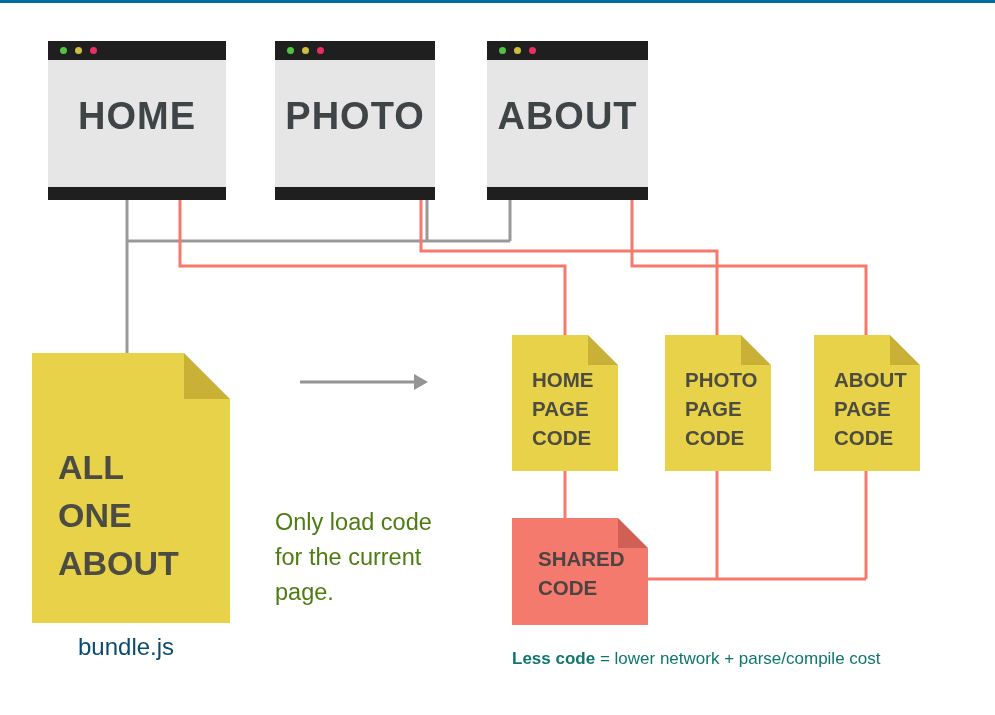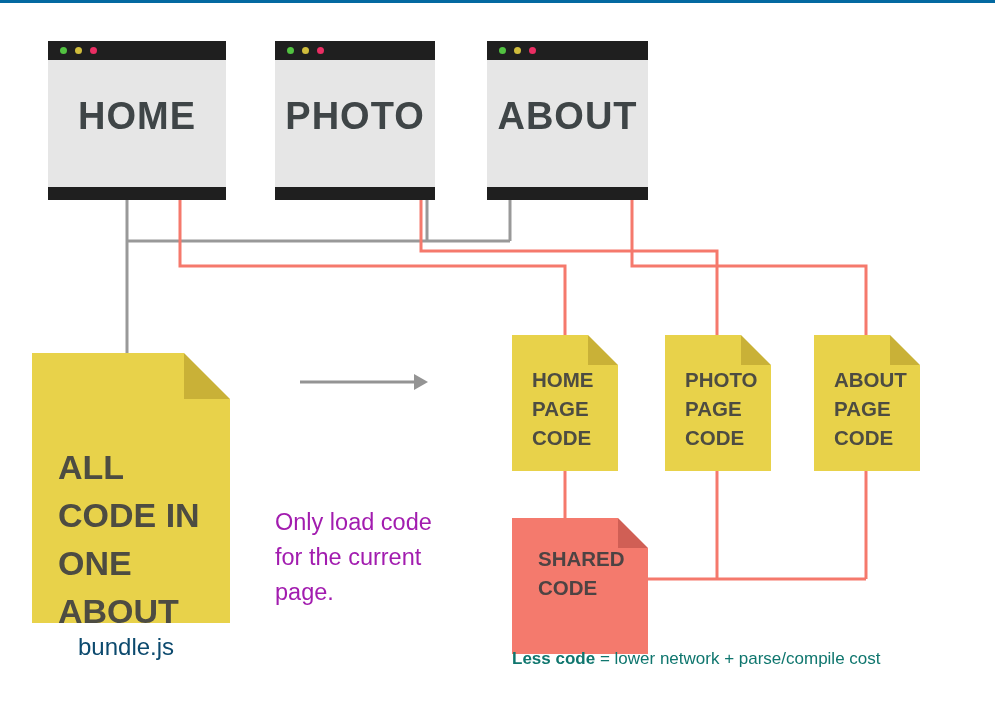--- a/index.html
+++ b/index.html
@@ -33,27 +33,27 @@
   .doc.yellow::after{border-color:#ffffff #ffffff #c9b137 #c9b137;}
   .doc.salmon::after{border-color:#ffffff #ffffff #d05f55 #d05f55;}
   #bundle{left:32px;top:350px;width:198px;height:270px;padding:90px 16px 0 26px;}
   #bundle::after{border-width:0 46px 46px 0;}
   .bundle-line{font-size:34px;font-weight:bold;color:#4d4c42;line-height:48px;}
   .chunk{width:106px;height:136px;padding:30px 0 0 20px;top:332px;}
   #chunk-home{left:512px;}
   #chunk-photo{left:665px;}
   #chunk-about{left:814px;}
   .chunk-line{font-size:20.5px;font-weight:bold;color:#4d4c42;line-height:29px;}
-  #shared{left:512px;top:515px;width:136px;height:136px;padding:26px 0 0 26px;}
+  #shared{left:512px;top:515px;width:136px;height:107px;padding:26px 0 0 26px;}
   .shared-line{font-size:20.5px;font-weight:bold;color:#4d4343;line-height:29px;}
 
   
   .caption{position:absolute;left:78px;top:630px;font-size:24px;color:#0c4a6e;z-index:2;}
   .anno-title{position:absolute;left:275px;top:430px;font-size:24px;font-weight:bold;color:#3a3a3a;z-index:2;}
-  .anno-body{position:absolute;left:275px;top:502px;font-size:23.5px;color:#a21caf;line-height:35px;z-index:2;}
+  .anno-body{position:absolute;left:275px;top:502px;font-size:23.5px;color:#4d7c0f;line-height:35px;z-index:2;}
   .footnote{position:absolute;left:512px;top:646px;font-size:17px;color:#0f766e;z-index:2;}
   .footnote .b{font-weight:bold;}
 </style>
 </head>
 <body>
 
 <div class="canvas">
 
   <svg class="wires" width="995" height="715" viewBox="0 0 995 715">
 
@@ -107,21 +107,20 @@
       <span class="dot p"></span>
     </div>
     <div class="winbody">
       <span class="winlabel">ABOUT</span>
     </div>
     <div class="bottombar"></div>
   </div>
 
   <div class="doc yellow" id="bundle">
     <div class="bundle-line">ALL</div>
-    <div class="bundle-line">CODE IN</div>
     <div class="bundle-line">ONE ABOUT</div>
   </div>
   <div class="caption">bundle.js</div>
 
   <div class="doc yellow small chunk" id="chunk-home">
     <div class="chunk-line">HOME</div>
     <div class="chunk-line">PAGE</div>
     <div class="chunk-line">CODE</div>
   </div>
   <div class="doc yellow small chunk" id="chunk-photo">

